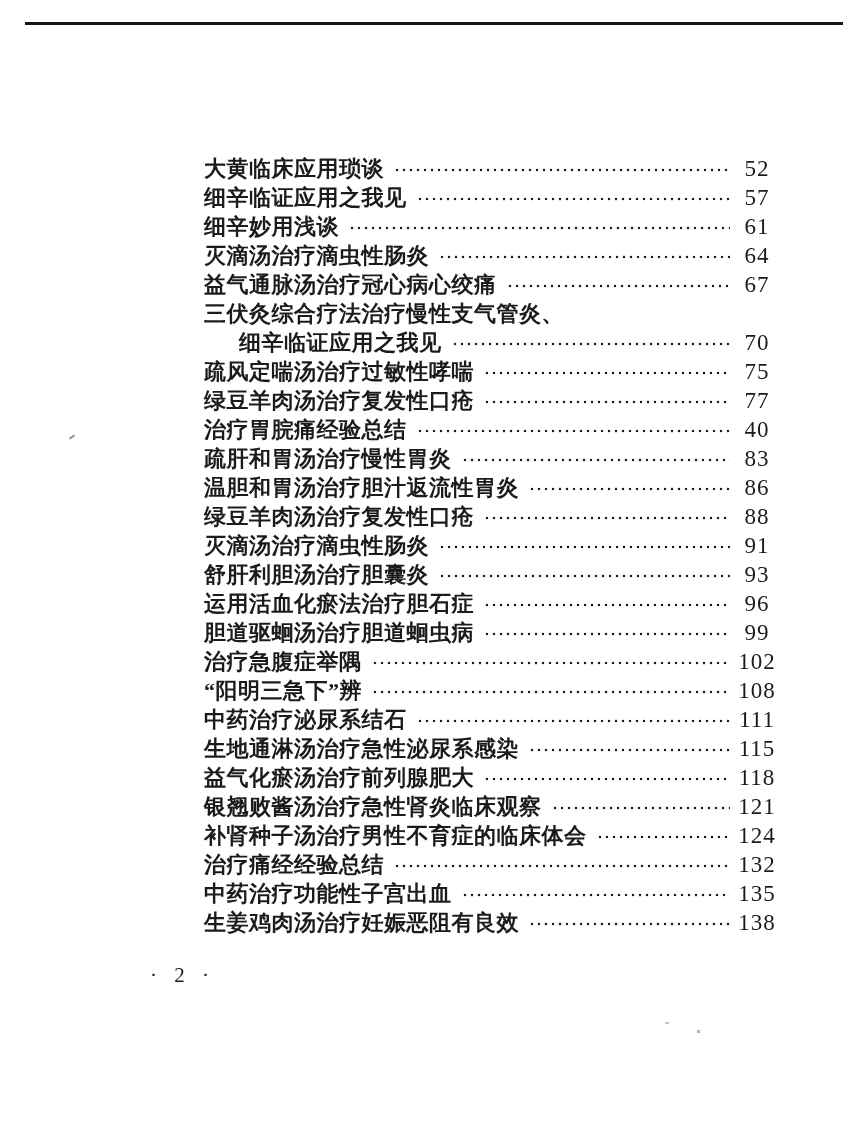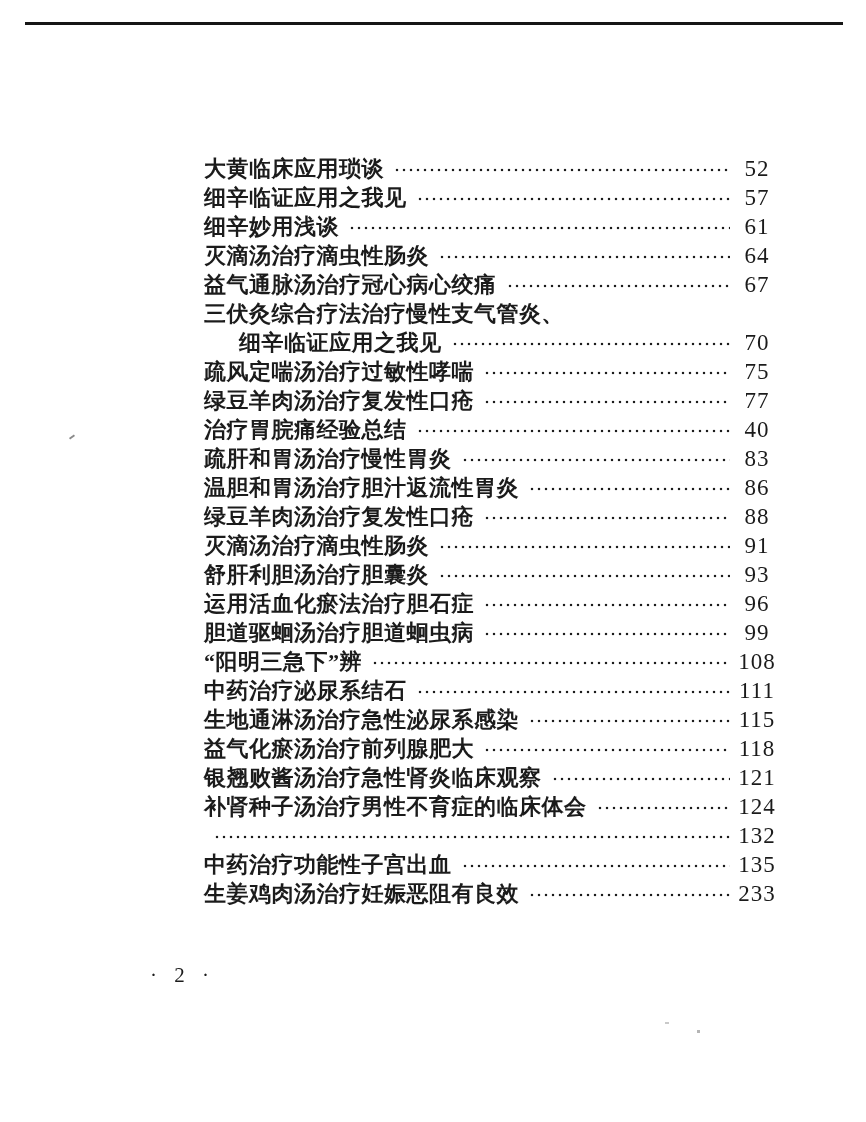--- a/index.html
+++ b/index.html
@@ -184,20 +184,25 @@
       <span class="toc-title">运用活血化瘀法治疗胆石症</span>
       <span class="leader"></span>
       <span class="toc-page">96</span>
     </div>
       <div class="toc-row">
       <span class="toc-title">胆道驱蛔汤治疗胆道蛔虫病</span>
       <span class="leader"></span>
       <span class="toc-page">99</span>
     </div>
       <div class="toc-row">
+      <span class="toc-title">治疗急腹症举隅</span>
+      <span class="leader"></span>
+      <span class="toc-page">102</span>
+    </div>
+      <div class="toc-row">
       <span class="toc-title">“阳明三急下”辨</span>
       <span class="leader"></span>
       <span class="toc-page">108</span>
     </div>
       <div class="toc-row">
       <span class="toc-title">中药治疗泌尿系结石</span>
       <span class="leader"></span>
       <span class="toc-page">111</span>
     </div>
       <div class="toc-row">
@@ -214,32 +219,33 @@
       <span class="toc-title">银翘败酱汤治疗急性肾炎临床观察</span>
       <span class="leader"></span>
       <span class="toc-page">121</span>
     </div>
       <div class="toc-row">
       <span class="toc-title">补肾种子汤治疗男性不育症的临床体会</span>
       <span class="leader"></span>
       <span class="toc-page">124</span>
     </div>
       <div class="toc-row">
+      <span class="toc-title">治疗痛经经验总结</span>
       <span class="leader"></span>
       <span class="toc-page">132</span>
     </div>
       <div class="toc-row">
       <span class="toc-title">中药治疗功能性子宫出血</span>
       <span class="leader"></span>
       <span class="toc-page">135</span>
     </div>
       <div class="toc-row">
       <span class="toc-title">生姜鸡肉汤治疗妊娠恶阻有良效</span>
       <span class="leader"></span>
-      <span class="toc-page">233</span>
+      <span class="toc-page">138</span>
     </div>
     </div>
 
   <div class="footer-pageno">· 2 ·</div>
 
   <div class="speck-1"></div>
   <div class="speck-2"></div>
   <div class="speck-3"></div>
 </div>
 

